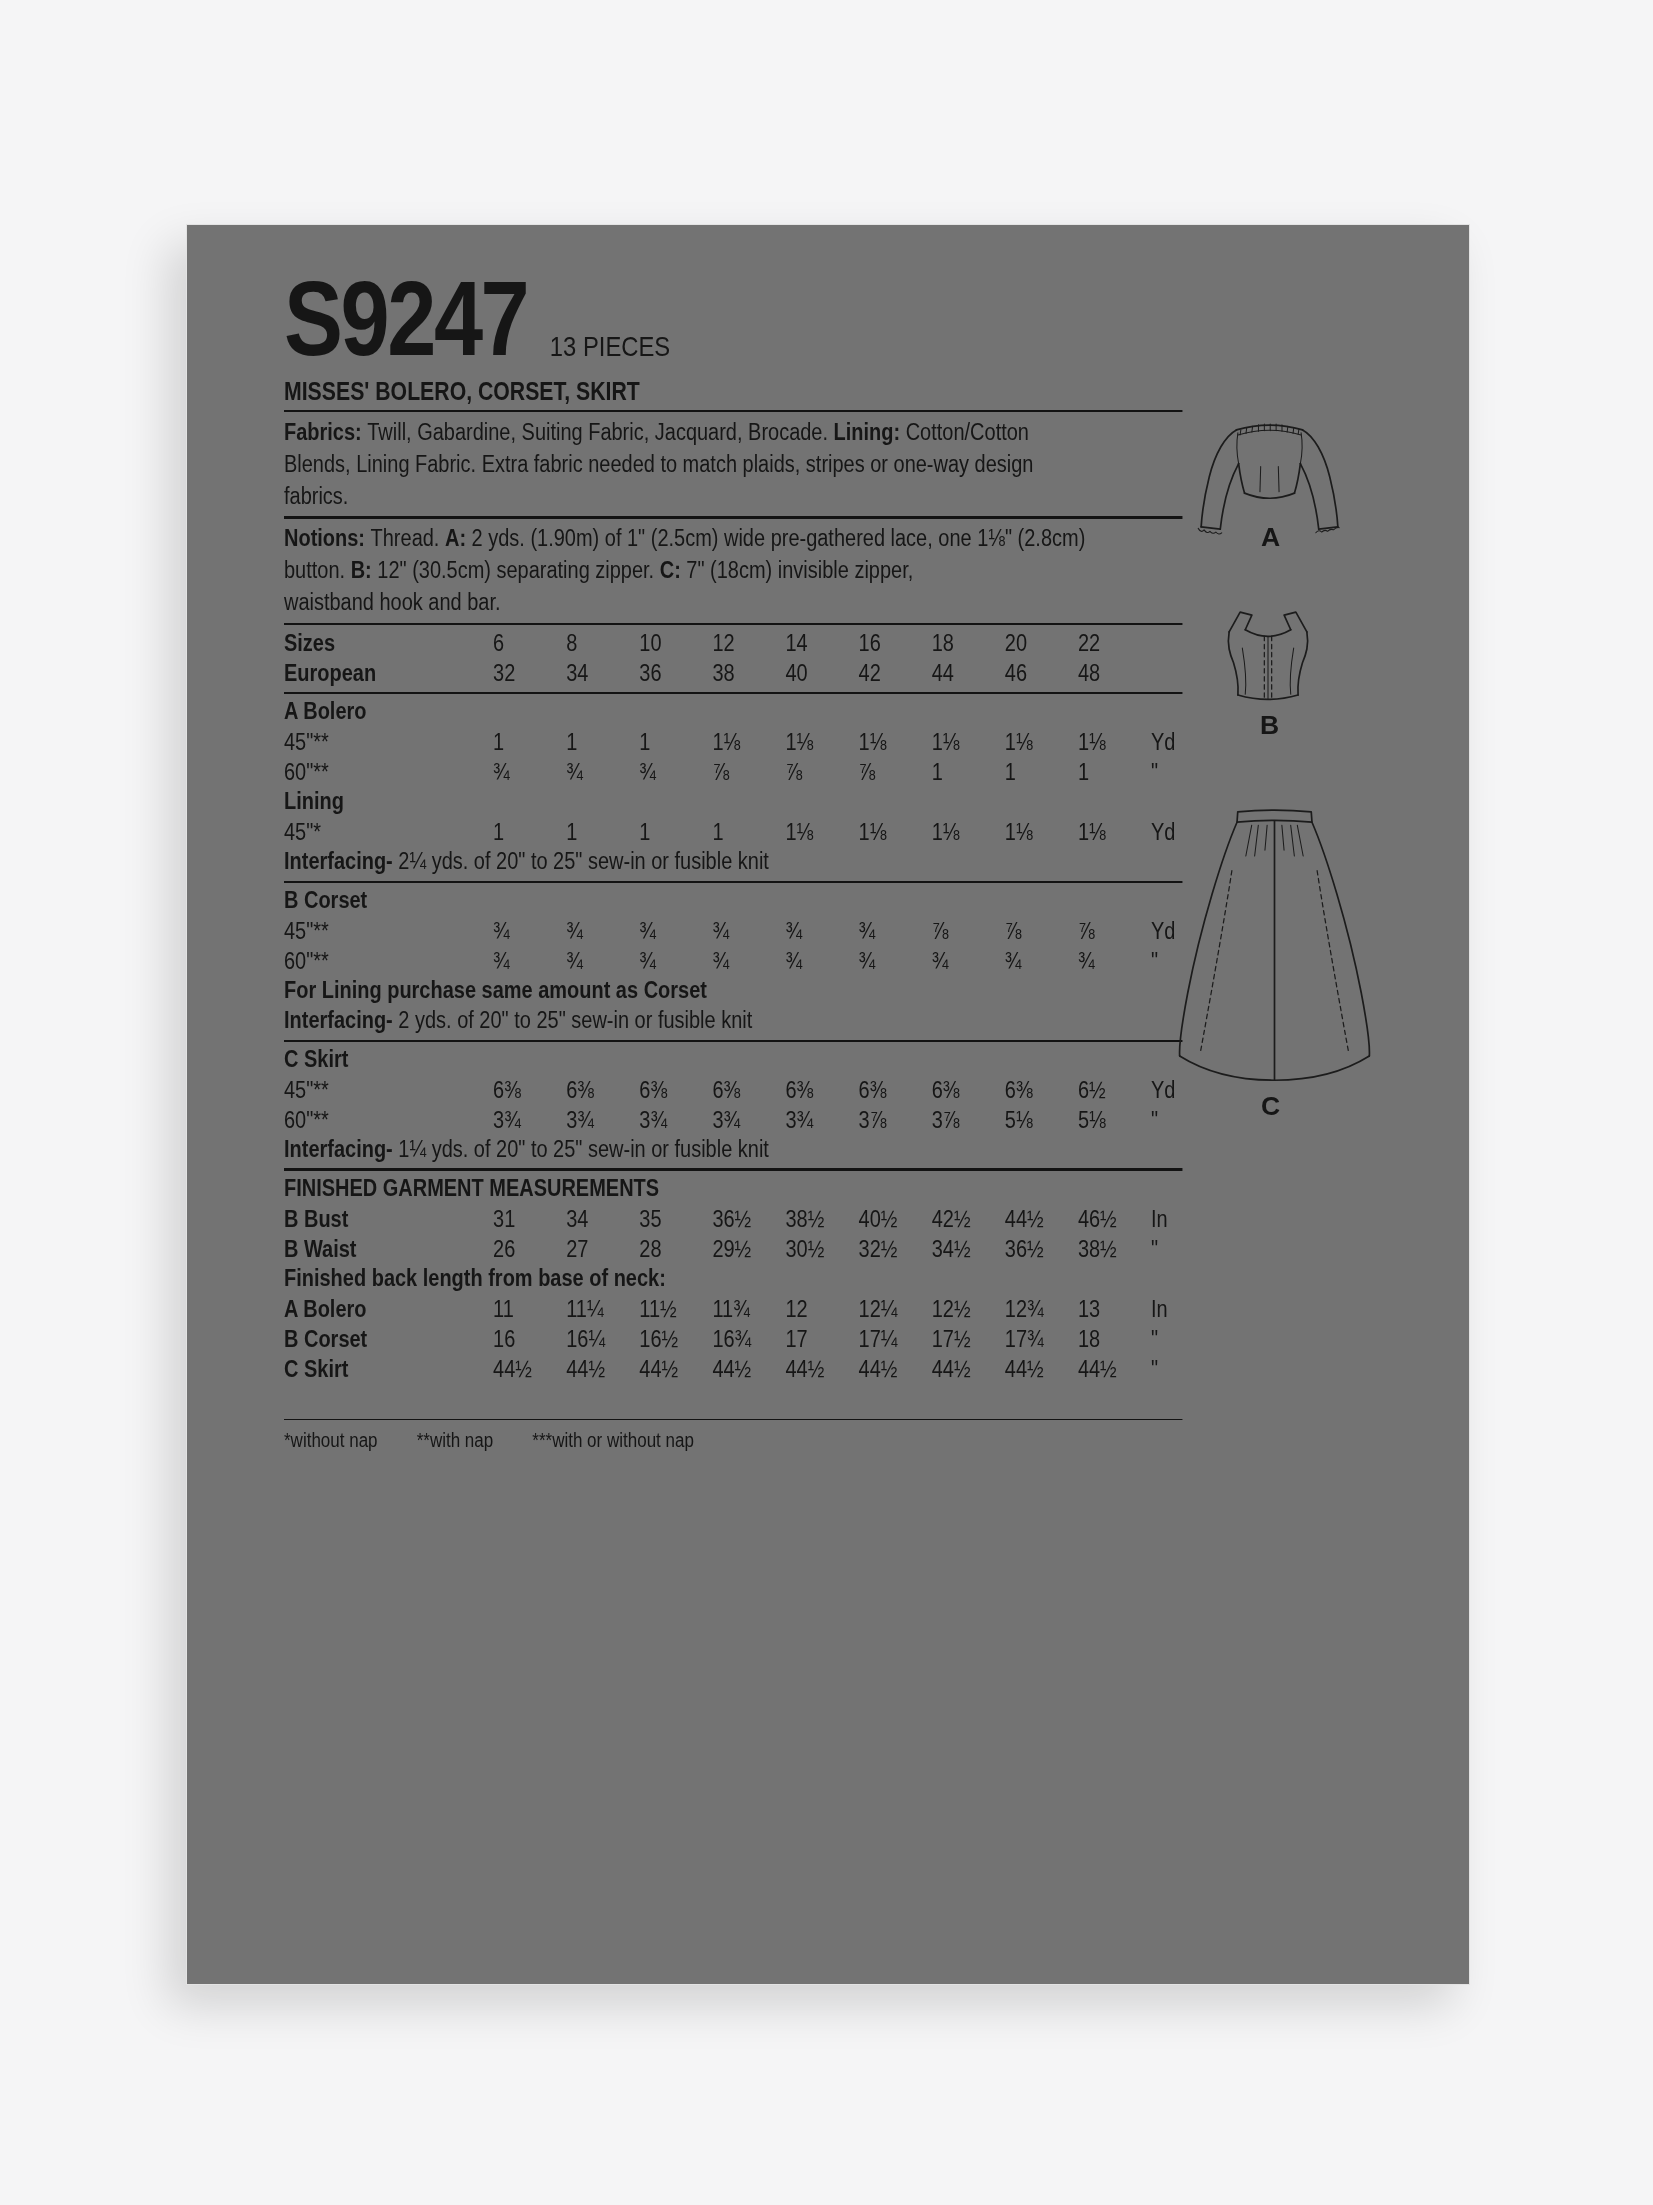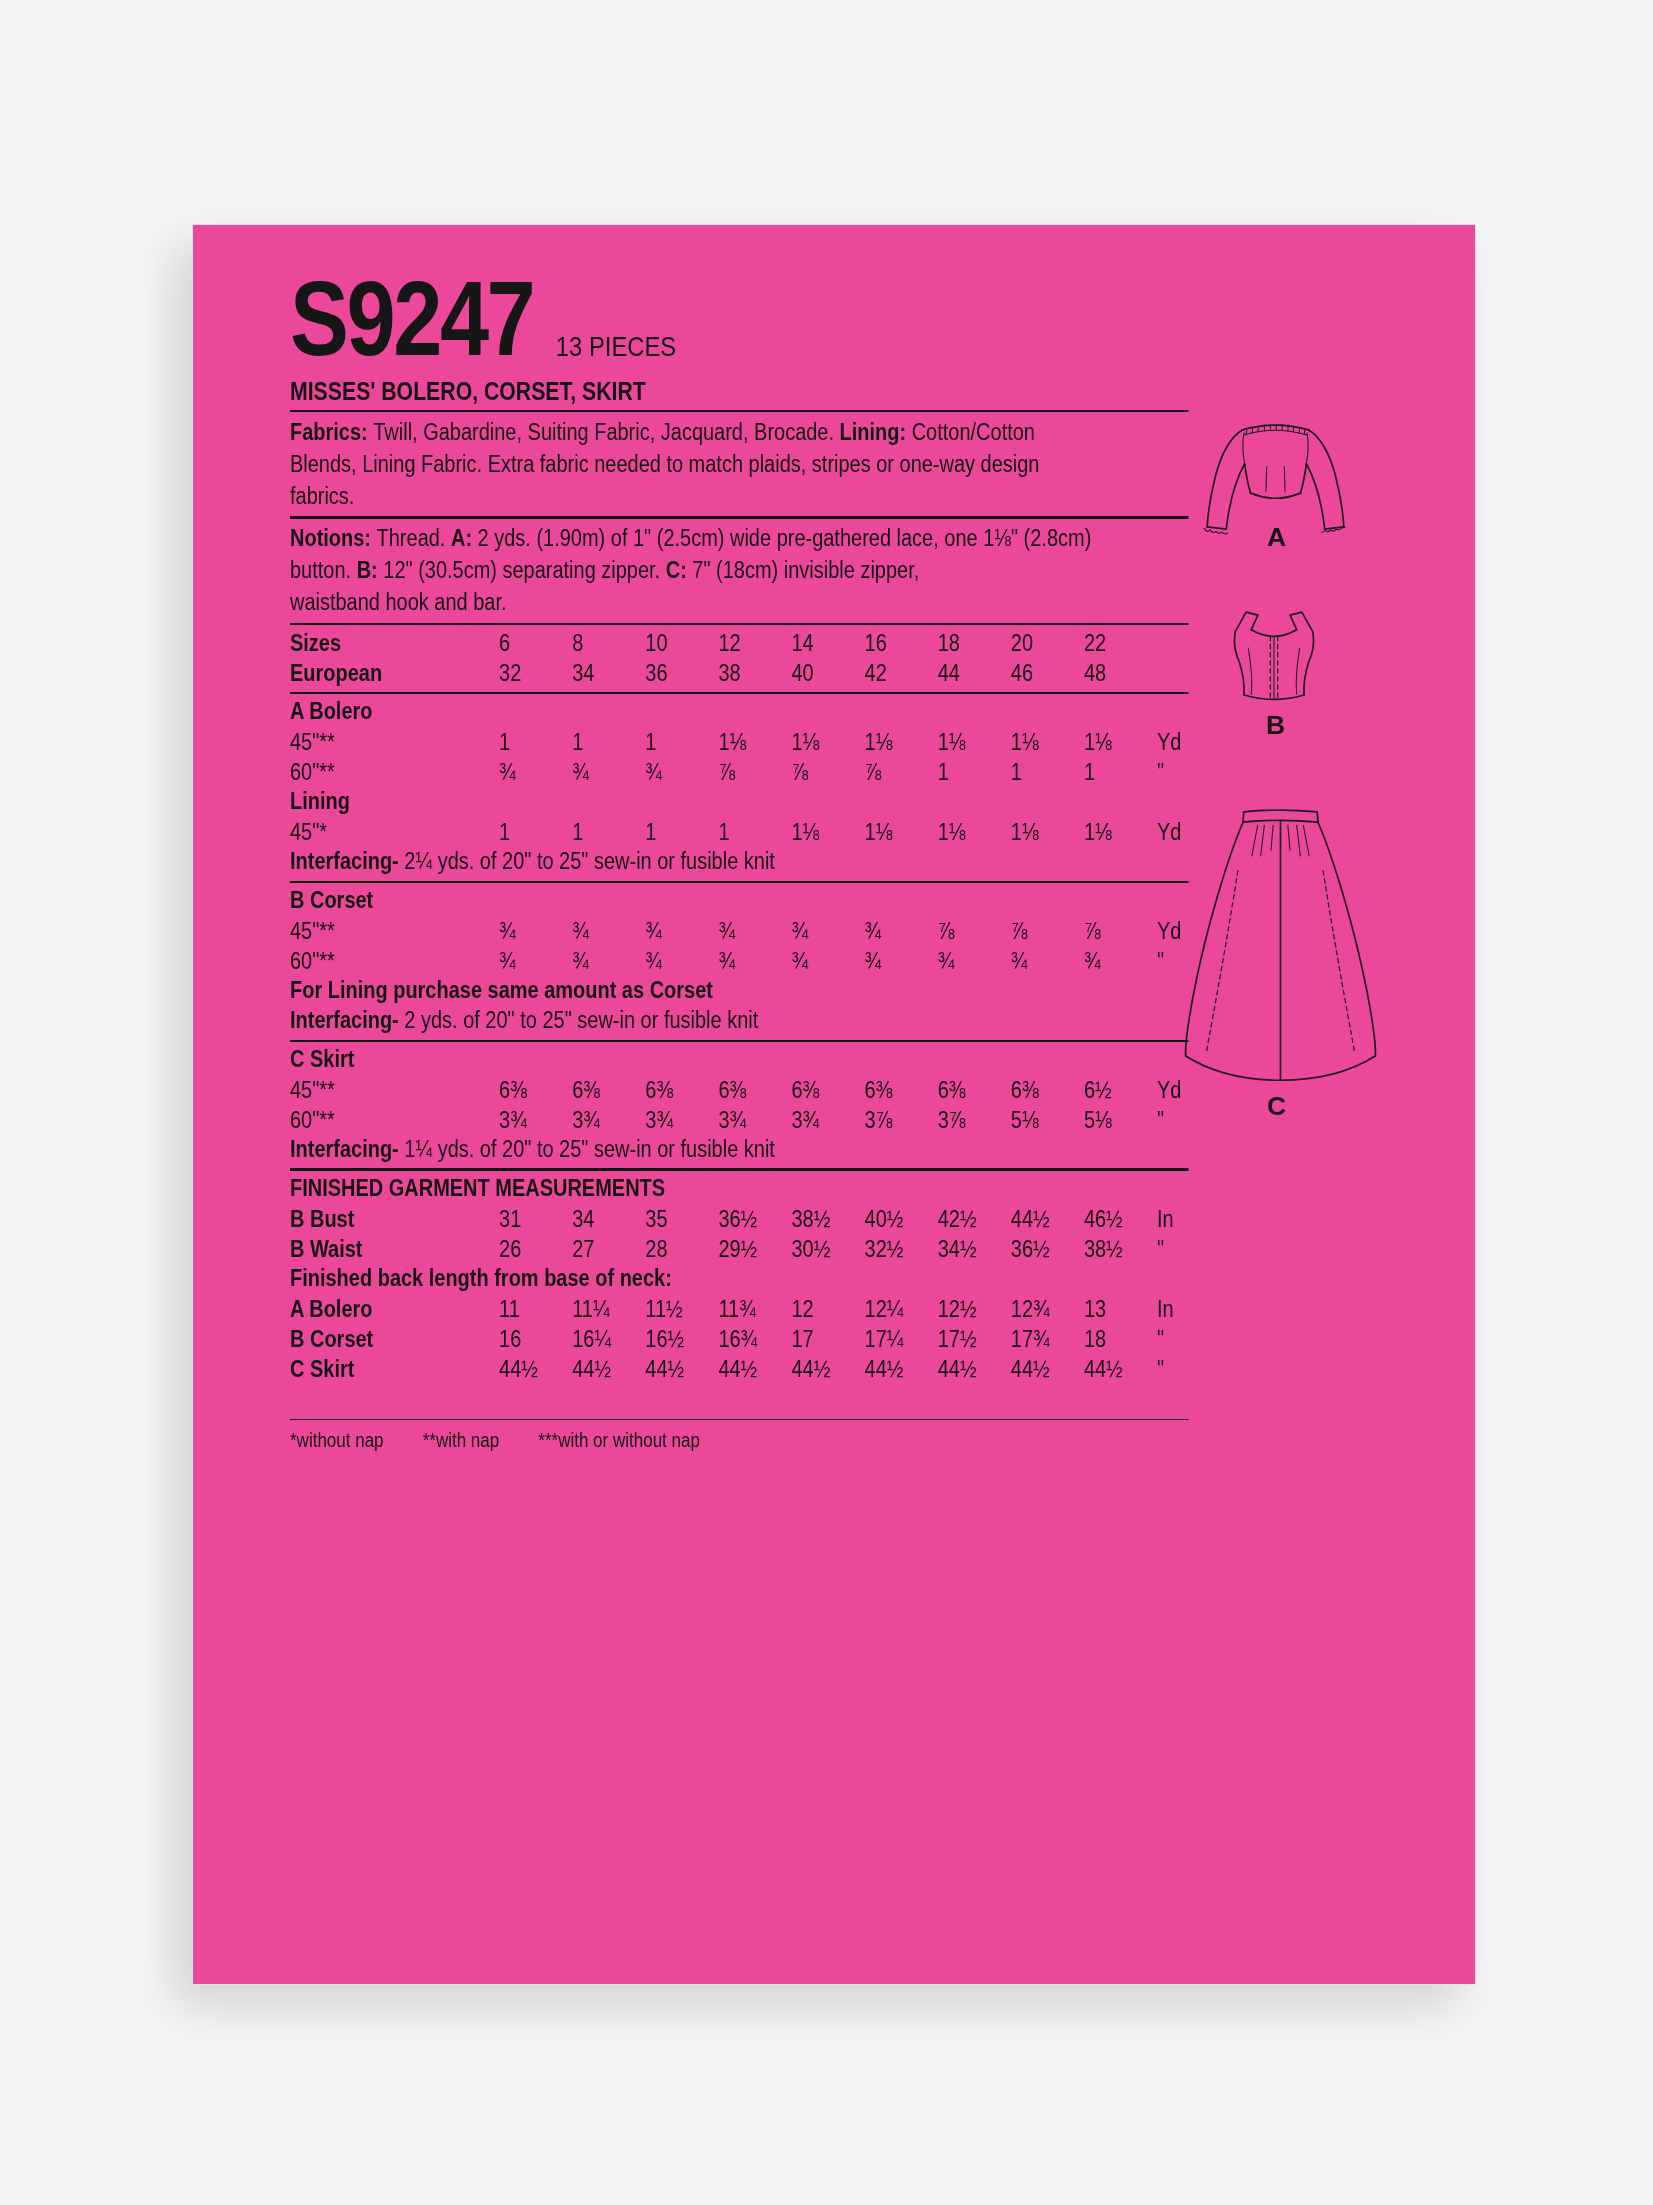--- a/index.html
+++ b/index.html
@@ -3,22 +3,22 @@
 <meta charset="utf-8">
 <style>
   html,body{margin:0;padding:0;}
   body{
     width:1654px;height:2205px;position:relative;
     background:#f5f5f6;color:#161616;
     font-family:"Liberation Sans","DejaVu Sans",sans-serif;
     overflow:hidden;
   }
   .card{
-    position:absolute;left:192px;top:224px;width:1282px;height:1759px;
-    background:#ec4899;border:0.7px solid #e3e3e3;
+    position:absolute;left:186px;top:224px;width:1282px;height:1759px;
+    background:#737373;border:0.7px solid #e3e3e3;
     box-shadow:-17.6px 20.6px 44px rgba(0,0,0,0.14);
   }
   .content{
     position:absolute;left:97px;top:44px;width:1057px;
     transform:scaleX(0.85);transform-origin:0 0;
   }
   .title-row{display:flex;align-items:flex-end;height:101px;}
   .pattern-number{
     font-size:104px;line-height:101px;font-weight:700;letter-spacing:-2.9px;margin:0;
     transform:scaleY(1.02);transform-origin:left bottom;white-space:nowrap;

